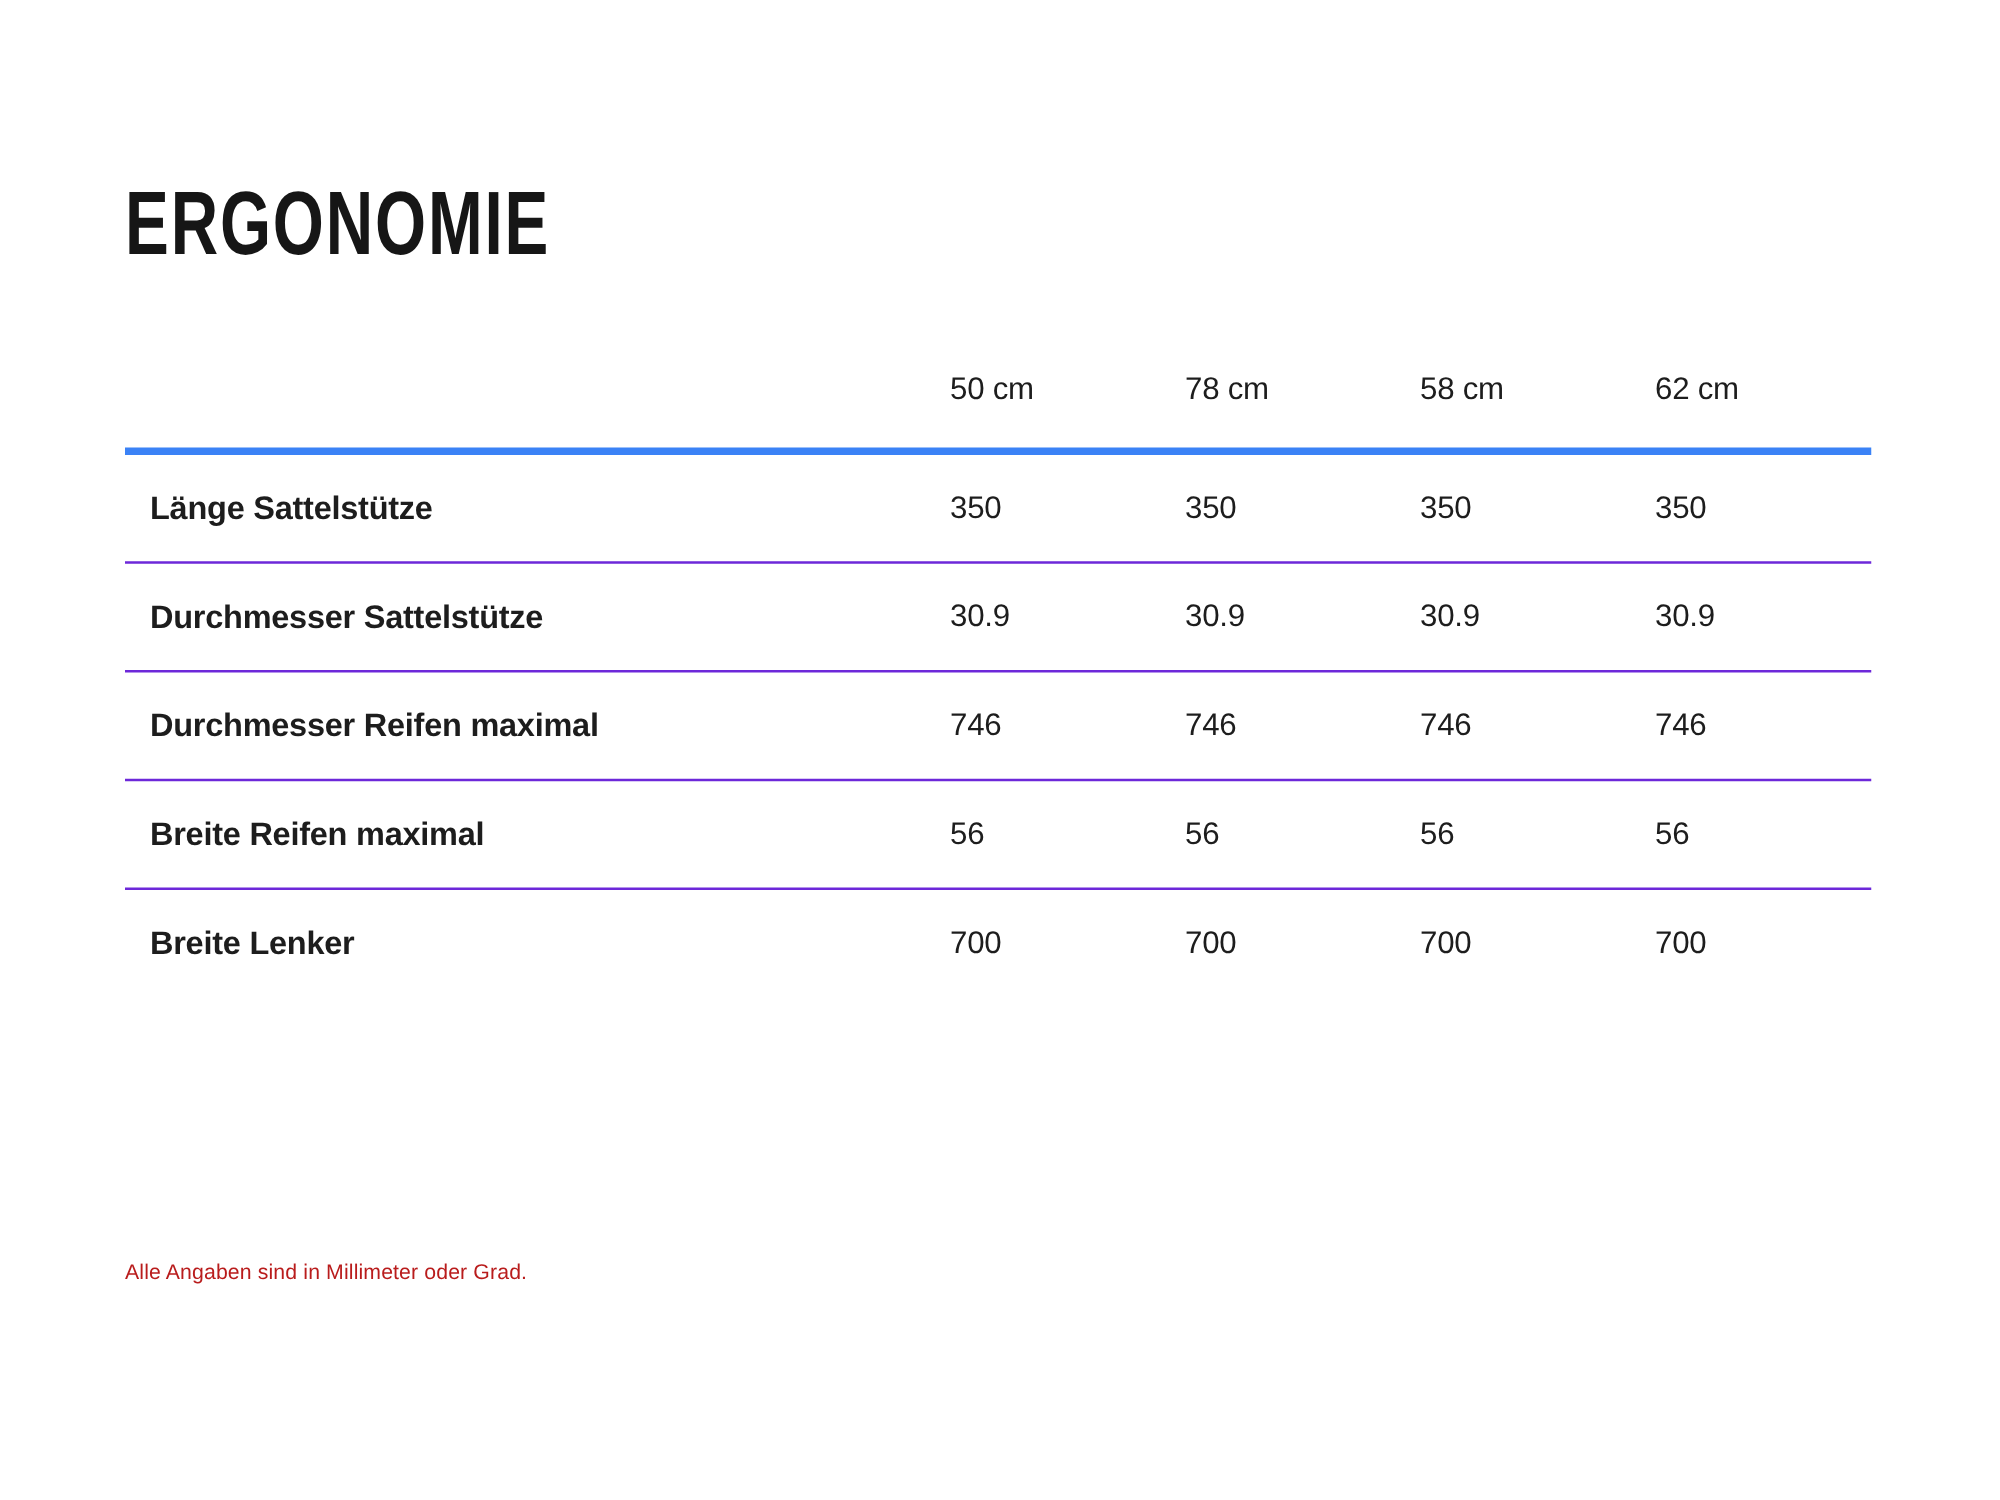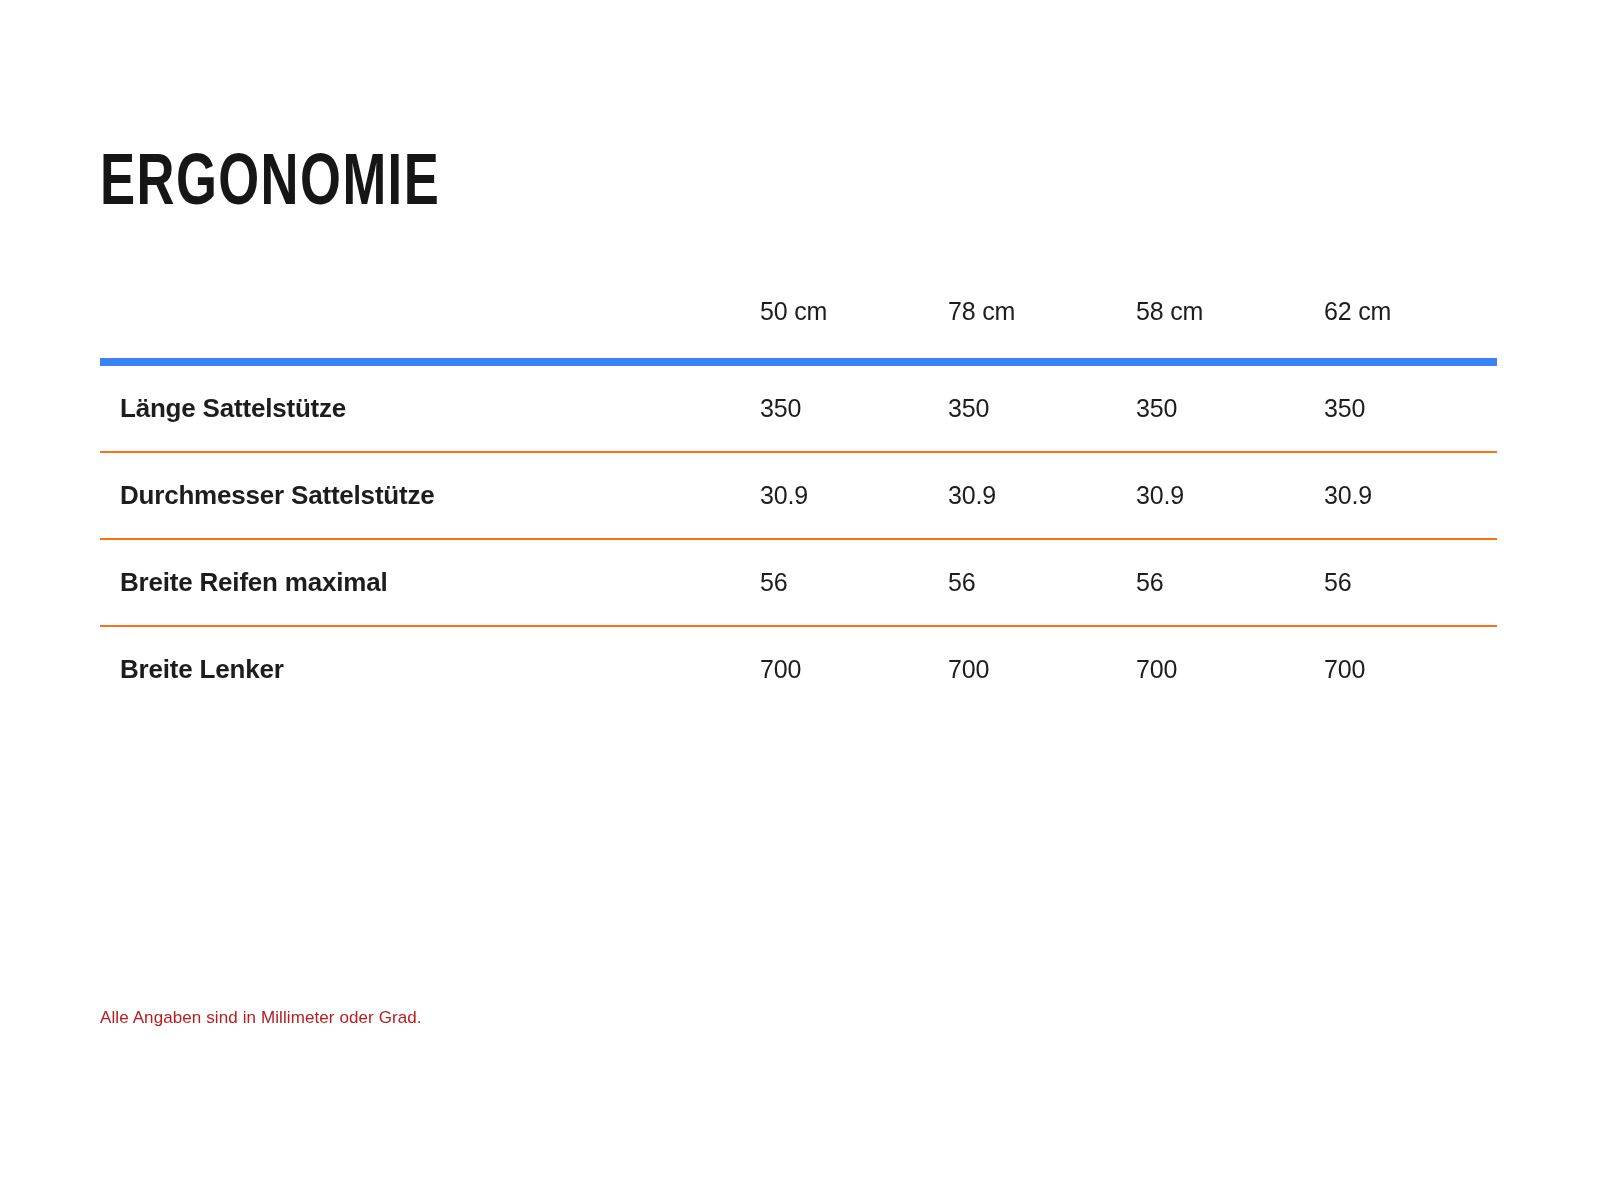--- a/index.html
+++ b/index.html
@@ -36,30 +36,30 @@
     width: 1397px;
     border-collapse: collapse;
     table-layout: fixed;
   }
   .spec-table col.c-label { width: 660px; }
   .spec-table col.c-size  { width: 188px; }
   .spec-table col.c-size-last { width: 173px; }
   .spec-table thead th {
     height: 94px;
     padding: 0;
-    border-bottom: 8px solid #3b82f6;
+    border-bottom: 6px solid #3b82f6;
     font-weight: 400;
     font-size: 25px;
     letter-spacing: -0.2px;
     text-align: left;
     vertical-align: middle;
     color: #1d1d1d;
   }
   .spec-table tbody tr {
-    border-bottom: 2px solid #f97316;
+    border-bottom: 2px solid #6d28d9;
   }
   .spec-table tbody tr:last-child {
     border-bottom: none;
     margin-top: 24px;
   }
   .spec-table tbody td {
     height: 85px;
     padding: 0;
     vertical-align: middle;
     font-size: 25px;
@@ -116,20 +116,27 @@
 
   <tr>
     <td class="row-label">Durchmesser Sattelstütze</td>
     <td class="row-value">30.9</td>
     <td class="row-value">30.9</td>
     <td class="row-value">30.9</td>
     <td class="row-value">30.9</td>
   </tr>
 
 
+  <tr>
+    <td class="row-label">Durchmesser Reifen maximal</td>
+    <td class="row-value">746</td>
+    <td class="row-value">746</td>
+    <td class="row-value">746</td>
+    <td class="row-value">746</td>
+  </tr>
 
   <tr>
     <td class="row-label">Breite Reifen maximal</td>
     <td class="row-value">56</td>
     <td class="row-value">56</td>
     <td class="row-value">56</td>
     <td class="row-value">56</td>
   </tr>
 
 

